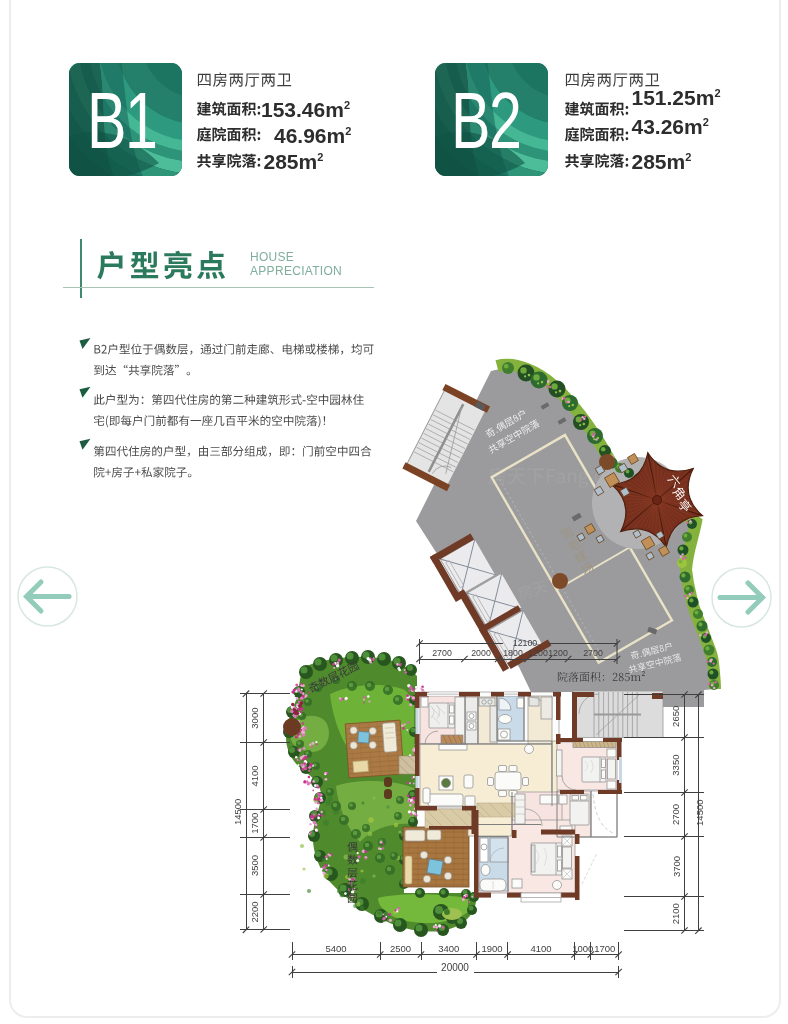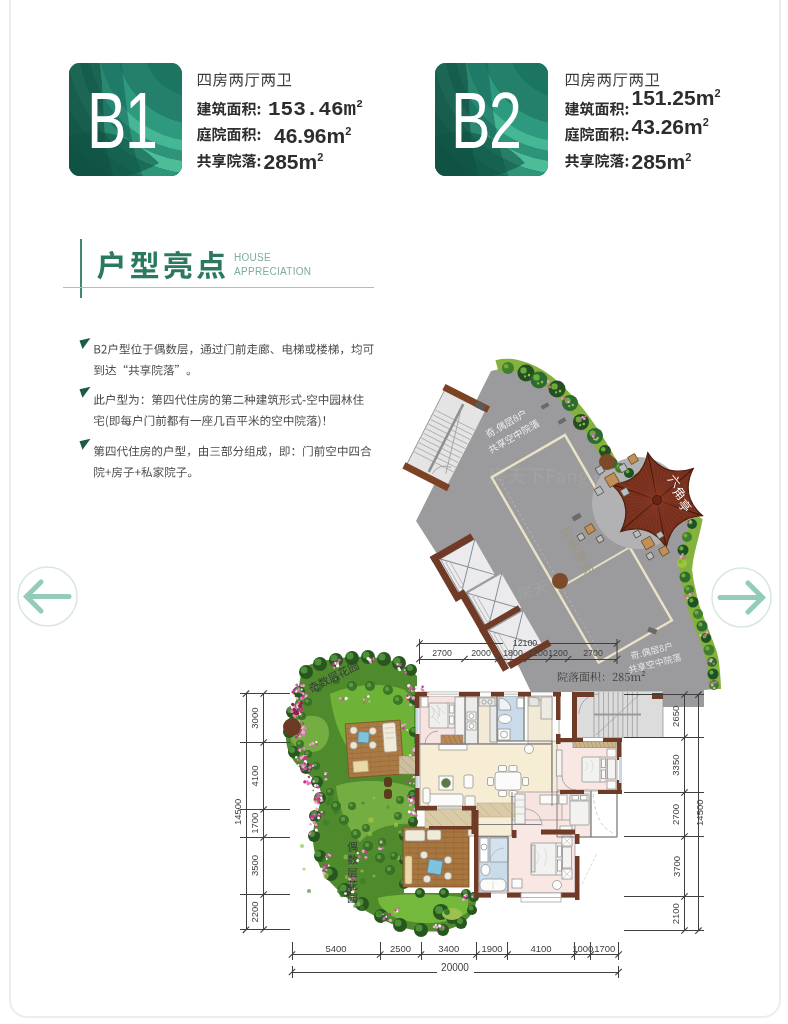--- a/index.html
+++ b/index.html
@@ -33,21 +33,21 @@
       <circle cx="130" cy="-22" r="140" stroke="#2f9579" stroke-width="14"></circle>
       <circle cx="130" cy="-22" r="154" stroke="#217760" stroke-width="14"></circle>
     </g>
     <path d="M-5,-5 L30,-5 C38,40 30,80 48,122 L-5,122 Z" fill="#115043" opacity="0.8"></path>
     <path d="M30,-5 C38,40 30,80 48,122 L78,122 C60,85 58,45 52,-5 Z" fill="#146355" opacity="0.55"></path>
     <path d="M-5,75 C30,62 60,70 90,100 C60,118 20,120 -5,112 Z" fill="#0f5445" opacity="0.6"></path>
   </svg>
 </div>
 <div class="tileLabel" style="left:87px;top:81px;">B1</div>
 
-<div class="hdrow" style="left:268px;top:98px;font-family:Liberation Mono, monospace;"><span class="val">153.46m<span class="sup">2</span></span></div>
+<div class="hdrow" style="left:261px;top:98px;"><span class="val">153.46m<span class="sup">2</span></span></div>
 <div class="hdrow" style="left:274px;top:123.5px;"><span class="val">46.96m<span class="sup">2</span></span></div>
 <div class="hdrow" style="left:263.5px;top:150px;"><span class="val">285m<span class="sup">2</span></span></div>
 
 <div class="tile" style="left:435px;top:63px;">
   <svg width="113" height="113" viewBox="0 0 113 113">
     <rect width="113" height="113" fill="#14604f"></rect>
     <g fill="none">
       <circle cx="130" cy="-22" r="40" stroke="#1b7560" stroke-width="36"></circle>
       <circle cx="130" cy="-22" r="70" stroke="#24806a" stroke-width="26"></circle>
       <circle cx="130" cy="-22" r="92" stroke="#2d997e" stroke-width="18"></circle>
@@ -63,21 +63,21 @@
   </svg>
 </div>
 <div class="tileLabel" style="left:451px;top:81px;">B2</div>
 
 <div class="hdrow" style="left:631.5px;top:86px;"><span class="val">151.25m<span class="sup">2</span></span></div>
 <div class="hdrow" style="left:631.5px;top:115px;text-align:center;"><span class="val">43.26m<span class="sup">2</span></span></div>
 <div class="hdrow" style="left:631.5px;top:150px;"><span class="val">285m<span class="sup">2</span></span></div>
 
 <div style="position:absolute;left:80px;top:239px;width:2px;height:59px;background:#3f8a6d;"></div>
 <div style="position:absolute;left:63px;top:287px;width:311px;height:1px;background:#a5c4b4;"></div>
-<div style="position:absolute;left:234px;top:251px;font-size:10px;color:#7fae9c;letter-spacing:0.3px;line-height:13.5px;">HOUSE<br>APPRECIATION</div>
+<div style="position:absolute;left:250px;top:251px;font-size:12px;color:#7fae9c;letter-spacing:0.3px;line-height:13.5px;">HOUSE<br>APPRECIATION</div>
 
 <svg style="position:absolute;left:0;top:0;" width="788" height="520" viewBox="0 0 788 520">
 <path d="M1.4 -11.7V0.7H2.5V-0.4H12.9V0.6H14.1V-11.7ZM2.5 -1.6V-10.6H5.5C5.4 -6.7 5.1 -4.8 2.7 -3.6C3 -3.4 3.3 -3 3.4 -2.7C6.1 -4 6.5 -6.4 6.6 -10.6H8.8V-5.7C8.8 -4.5 9 -4 10.1 -4C10.4 -4 11.5 -4 11.8 -4C12.2 -4 12.6 -4 12.7 -4.1C12.7 -4.3 12.7 -4.7 12.6 -5.1C12.4 -5 12 -5 11.8 -5C11.5 -5 10.5 -5 10.2 -5C9.9 -5 9.9 -5.2 9.9 -5.7V-10.6H12.9V-1.6Z M23.8 -7.4C24.1 -6.9 24.5 -6.2 24.7 -5.8H19.8V-4.8H22.7C22.5 -2.4 21.8 -0.6 19.1 0.3C19.3 0.5 19.6 0.9 19.7 1.2C21.9 0.4 22.9 -0.8 23.4 -2.5H28C27.9 -0.9 27.7 -0.2 27.5 0C27.3 0.1 27.2 0.2 26.9 0.2C26.6 0.2 25.7 0.1 24.9 0.1C25 0.3 25.1 0.7 25.2 1C26 1.1 26.9 1.1 27.3 1.1C27.8 1 28.1 1 28.4 0.7C28.8 0.3 29 -0.6 29.2 -2.9C29.3 -3.1 29.3 -3.4 29.3 -3.4H23.7C23.8 -3.8 23.8 -4.3 23.9 -4.8H30.2V-5.8H24.9L25.8 -6.1C25.6 -6.6 25.2 -7.3 24.8 -7.8ZM22.9 -12.7C23.1 -12.3 23.2 -11.9 23.4 -11.5H18.1V-7.8C18.1 -5.3 18 -1.8 16.5 0.7C16.8 0.8 17.3 1 17.6 1.2C19.1 -1.4 19.3 -5.2 19.3 -7.8V-7.8H29.7V-11.5H24.7C24.5 -12 24.2 -12.5 24 -13ZM19.3 -10.5H28.6V-8.8H19.3Z M33.6 -8.7V1.3H34.7V-7.6H37.1C37.1 -5.8 36.7 -3.5 34.9 -1.8C35.2 -1.6 35.5 -1.2 35.7 -1C36.9 -2.1 37.5 -3.4 37.8 -4.7C38.3 -4 38.8 -3.3 39.1 -2.8L39.8 -3.8C39.4 -4.4 38.8 -5.2 38.1 -6C38.2 -6.5 38.2 -7.1 38.3 -7.6H41.1C41 -5.8 40.6 -3.5 38.9 -1.8C39.1 -1.6 39.5 -1.2 39.7 -1C40.8 -2.1 41.5 -3.4 41.8 -4.7C42.6 -3.7 43.5 -2.6 43.9 -1.8L44.6 -2.7C44.1 -3.6 43.1 -4.9 42.1 -6C42.2 -6.6 42.2 -7.1 42.2 -7.6H44.8V-0.2C44.8 0 44.7 0.1 44.4 0.1C44.1 0.1 43.1 0.1 42 0.1C42.1 0.4 42.3 0.9 42.4 1.3C43.8 1.3 44.7 1.2 45.3 1.1C45.8 0.9 46 0.5 46 -0.2V-8.7H42.3V-10.8H46.6V-11.9H32.9V-10.8H37.2V-8.7ZM38.3 -10.8H41.1V-8.7H38.3Z M50 -12.1V-6.8C50 -4.5 49.9 -1.6 48.5 0.4C48.8 0.6 49.3 1 49.5 1.2C50.9 -1 51.1 -4.4 51.1 -6.8V-10.9H62.8V-12.1ZM52 -8.5V-7.4H57V-0.3C57 -0 56.9 0 56.6 0C56.3 0.1 55.2 0.1 54.1 0C54.2 0.4 54.4 0.9 54.5 1.2C56 1.2 56.9 1.2 57.5 1C58 0.8 58.2 0.5 58.2 -0.3V-7.4H62.4V-8.5Z M65.6 -8.7V1.3H66.7V-7.6H69.1C69.1 -5.8 68.7 -3.5 66.9 -1.8C67.2 -1.6 67.5 -1.2 67.7 -1C68.9 -2.1 69.5 -3.4 69.8 -4.7C70.3 -4 70.8 -3.3 71.1 -2.8L71.8 -3.8C71.4 -4.4 70.8 -5.2 70.1 -6C70.2 -6.5 70.2 -7.1 70.3 -7.6H73.1C73 -5.8 72.6 -3.5 70.9 -1.8C71.1 -1.6 71.5 -1.2 71.7 -1C72.8 -2.1 73.5 -3.4 73.8 -4.7C74.6 -3.7 75.5 -2.6 75.9 -1.8L76.6 -2.7C76.1 -3.6 75.1 -4.9 74.1 -6C74.2 -6.6 74.2 -7.1 74.2 -7.6H76.8V-0.2C76.8 0 76.7 0.1 76.4 0.1C76.1 0.1 75.1 0.1 74 0.1C74.1 0.4 74.3 0.9 74.4 1.3C75.8 1.3 76.7 1.2 77.3 1.1C77.8 0.9 78 0.5 78 -0.2V-8.7H74.3V-10.8H78.6V-11.9H64.9V-10.8H69.2V-8.7ZM70.3 -10.8H73.1V-8.7H70.3Z M81.8 -11.9V-10.7H86.5V-0.5H80.8V0.7H94.7V-0.5H87.7V-10.7H92.3V-5.3C92.3 -5.1 92.2 -5 91.9 -5C91.6 -5 90.5 -5 89.3 -5C89.5 -4.7 89.7 -4.2 89.8 -3.9C91.2 -3.9 92.2 -3.9 92.8 -4.1C93.3 -4.3 93.5 -4.6 93.5 -5.3V-11.9Z" fill="#3c3c3c" transform="translate(196.50 85.50)"></path>
 <path d="M5.8 -11.6V-10.3H8.4V-9.6H5V-8.2H8.4V-7.5H5.7V-6.1H8.4V-5.4H5.7V-4.1H8.4V-3.4H5.1V-2H8.4V-1H10.1V-2H14V-3.4H10.1V-4.1H13.6V-5.4H10.1V-6.1H13.4V-8.2H14.2V-9.6H13.4V-11.6H10.1V-12.7H8.4V-11.6ZM10.1 -8.2H11.8V-7.5H10.1ZM10.1 -9.6V-10.3H11.8V-9.6ZM1.4 -5.4C1.4 -5.6 1.8 -5.9 2.2 -6.1H3.5C3.3 -5.1 3.1 -4.2 2.9 -3.4C2.6 -3.9 2.4 -4.5 2.2 -5.2L0.8 -4.8C1.2 -3.6 1.6 -2.6 2.2 -1.8C1.7 -1 1.1 -0.3 0.4 0.2C0.8 0.4 1.4 1 1.7 1.3C2.3 0.9 2.9 0.2 3.3 -0.5C4.9 0.7 6.9 1.1 9.5 1.1H13.9C14 0.6 14.3 -0.2 14.5 -0.6C13.5 -0.6 10.4 -0.6 9.5 -0.6C7.3 -0.6 5.4 -0.8 4.1 -2C4.6 -3.4 5 -5.2 5.2 -7.4L4.2 -7.7L3.9 -7.6H3.4C4.1 -8.8 4.7 -10.1 5.3 -11.4L4.2 -12.2L3.7 -11.9H0.8V-10.3H3C2.5 -9.2 1.9 -8.1 1.7 -7.8C1.4 -7.3 1 -6.9 0.7 -6.8C0.9 -6.4 1.2 -5.7 1.4 -5.4Z M15.5 -2.3 15.8 -0.6C17.4 -0.9 19.4 -1.4 21.2 -1.8L21.1 -3.4L19.4 -3V-5.9H21.2V-7.5H15.9V-5.9H17.6V-2.7ZM21.7 -7.7V-4.3C21.7 -2.8 21.5 -1.1 19.4 0C19.7 0.3 20.4 1 20.6 1.3C22.7 0.1 23.3 -1.8 23.4 -3.6C24 -2.8 24.6 -2 24.9 -1.4L25.9 -2.1V-1C25.9 0.1 26 0.4 26.3 0.7C26.5 1 27 1.1 27.3 1.1C27.6 1.1 27.9 1.1 28.2 1.1C28.5 1.1 28.8 1.1 29 0.9C29.3 0.8 29.4 0.6 29.6 0.4C29.7 0.1 29.7 -0.5 29.8 -1C29.3 -1.2 28.8 -1.5 28.5 -1.7C28.4 -1.3 28.4 -0.9 28.4 -0.7C28.4 -0.6 28.3 -0.5 28.3 -0.5C28.2 -0.4 28.2 -0.4 28.1 -0.4C28 -0.4 27.9 -0.4 27.9 -0.4C27.8 -0.4 27.7 -0.4 27.7 -0.5C27.7 -0.6 27.6 -0.7 27.6 -1V-7.7ZM23.4 -6.1H25.9V-3.1C25.5 -3.7 24.8 -4.4 24.3 -4.9L23.4 -4.4ZM17.8 -12.9C17.3 -11.3 16.4 -9.7 15.3 -8.7C15.7 -8.5 16.5 -8 16.8 -7.7C17.3 -8.3 17.9 -9 18.3 -9.8H18.7C19.1 -9.2 19.5 -8.3 19.6 -7.8L21.1 -8.5C21 -8.9 20.8 -9.4 20.5 -9.8H22.5V-11.3H19.1C19.2 -11.7 19.4 -12.1 19.5 -12.4ZM23.9 -12.8C23.5 -11.2 22.7 -9.7 21.8 -8.7C22.2 -8.5 22.9 -8 23.2 -7.8C23.7 -8.3 24.2 -9 24.6 -9.8H25.3C25.7 -9.2 26.2 -8.4 26.4 -7.8L28 -8.4C27.8 -8.8 27.5 -9.3 27.2 -9.8H29.3V-11.3H25.3C25.4 -11.7 25.5 -12 25.6 -12.4Z M36.2 -4.7H38.5V-3.6H36.2ZM36.2 -6.1V-7.2H38.5V-6.1ZM36.2 -2.2H38.5V-1.1H36.2ZM30.8 -11.9V-10.2H36.2C36.2 -9.7 36.1 -9.3 36 -8.8H31.4V1.3H33.1V0.6H41.8V1.3H43.6V-8.8H37.9L38.3 -10.2H44.3V-11.9ZM33.1 -1.1V-7.2H34.6V-1.1ZM41.8 -1.1H40.2V-7.2H41.8Z M56.1 -2.9C56.9 -1.6 57.6 0.2 57.9 1.3L59.6 0.6C59.3 -0.5 58.5 -2.2 57.7 -3.5ZM53.1 -3.4C52.7 -2 52 -0.6 51.1 0.3C51.5 0.5 52.3 1 52.6 1.3C53.6 0.3 54.4 -1.3 54.9 -3ZM53.9 -10.1H57.1V-6.3H53.9ZM52.2 -11.8V-4.6H58.9V-11.8ZM50.8 -12.7C49.4 -12.1 47.3 -11.7 45.4 -11.4C45.6 -11 45.8 -10.4 45.9 -10C46.6 -10.1 47.3 -10.2 48 -10.3V-8.5H45.6V-6.8H47.7C47.1 -5.4 46.2 -3.8 45.3 -2.8C45.6 -2.3 46 -1.5 46.2 -1C46.9 -1.8 47.5 -3 48 -4.2V1.3H49.8V-4.8C50.2 -4.2 50.7 -3.4 51 -2.9L51.9 -4.4C51.6 -4.7 50.2 -6.2 49.8 -6.6V-6.8H51.8V-8.5H49.8V-10.6C50.5 -10.8 51.2 -11 51.8 -11.2Z M62.4 -5.5C63.2 -5.5 63.8 -6.1 63.8 -6.9C63.8 -7.7 63.2 -8.4 62.4 -8.4C61.6 -8.4 61.1 -7.7 61.1 -6.9C61.1 -6.1 61.6 -5.5 62.4 -5.5ZM62.4 0.2C63.2 0.2 63.8 -0.4 63.8 -1.2C63.8 -2.1 63.2 -2.7 62.4 -2.7C61.6 -2.7 61.1 -2.1 61.1 -1.2C61.1 -0.4 61.6 0.2 62.4 0.2Z" fill="#2d2d2d" transform="translate(196.50 114.50)"></path>
 <path d="M4.3 -4.1C4.3 -4.3 4.6 -4.5 4.8 -4.6H6C5.8 -3.9 5.6 -3.2 5.4 -2.7C5.2 -3 5 -3.5 4.9 -4L3.5 -3.6C3.8 -2.6 4.1 -1.9 4.5 -1.2C4 -0.6 3.5 -0.2 2.9 0.2C3.2 0.4 3.8 1.1 4 1.4C4.6 1 5.1 0.5 5.6 -0C6.7 0.9 8.2 1.2 10.2 1.2H14.1C14.2 0.7 14.4 -0.1 14.7 -0.4C13.7 -0.4 11 -0.4 10.2 -0.4C8.7 -0.4 7.4 -0.6 6.4 -1.3C7 -2.5 7.5 -4 7.8 -5.7L6.8 -6L6.5 -6H6.2C6.7 -6.8 7.2 -7.7 7.7 -8.6L6.7 -9.3L6.2 -9.1H3.8V-7.6H5.5C5.1 -6.9 4.8 -6.4 4.6 -6.1C4.3 -5.8 4 -5.5 3.7 -5.4C3.9 -5.1 4.2 -4.4 4.3 -4.1ZM13.1 -9.5C11.8 -9 9.7 -8.7 7.9 -8.5C8.1 -8.1 8.3 -7.6 8.4 -7.2C9 -7.3 9.6 -7.3 10.3 -7.4V-6.1H8.4V-4.6H10.3V-3H7.8V-1.5H14.3V-3H12V-4.6H14V-6.1H12V-7.6C12.7 -7.8 13.3 -7.9 13.9 -8.1ZM7.1 -12.5C7.2 -12.2 7.4 -11.8 7.6 -11.5H1.6V-7.1C1.6 -4.9 1.5 -1.8 0.4 0.4C0.8 0.5 1.6 1.1 1.9 1.3C3.1 -1 3.3 -4.7 3.3 -7.1V-9.9H14.4V-11.5H9.4C9.3 -11.9 9 -12.5 8.7 -12.9Z M23.7 -12.4C23.9 -12 24.1 -11.5 24.3 -11H20.8V-8H22V-6.7H28.2V-8H29.4V-11H26.2C26.1 -11.5 25.7 -12.3 25.4 -12.9ZM22.5 -8.2V-9.4H27.6V-8.2ZM20.8 -5.5V-3.9H22.6C22.5 -2.1 21.9 -0.8 19.5 -0.1C19.9 0.2 20.4 0.9 20.5 1.3C23.4 0.3 24.1 -1.4 24.4 -3.9H25.4V-0.9C25.4 0.6 25.7 1.1 27 1.1C27.2 1.1 27.8 1.1 28 1.1C29.1 1.1 29.5 0.6 29.7 -1.5C29.2 -1.6 28.5 -1.9 28.2 -2.2C28.2 -0.6 28.1 -0.4 27.9 -0.4C27.8 -0.4 27.4 -0.4 27.3 -0.4C27.1 -0.4 27.1 -0.4 27.1 -0.9V-3.9H29.4V-5.5ZM16 -12.2V1.3H17.6V-10.5H18.8C18.6 -9.6 18.2 -8.4 18 -7.4C18.8 -6.4 19 -5.4 19 -4.7C19 -4.2 18.9 -3.9 18.7 -3.8C18.6 -3.7 18.5 -3.7 18.3 -3.7C18.1 -3.6 17.9 -3.7 17.7 -3.7C17.9 -3.2 18.1 -2.6 18.1 -2.1C18.4 -2.1 18.8 -2.1 19.1 -2.2C19.4 -2.2 19.7 -2.3 19.9 -2.5C20.4 -2.9 20.6 -3.5 20.6 -4.5C20.6 -5.4 20.4 -6.4 19.5 -7.6C19.9 -8.8 20.4 -10.3 20.8 -11.5L19.6 -12.2L19.4 -12.2Z M36.2 -4.7H38.5V-3.6H36.2ZM36.2 -6.1V-7.2H38.5V-6.1ZM36.2 -2.2H38.5V-1.1H36.2ZM30.8 -11.9V-10.2H36.2C36.2 -9.7 36.1 -9.3 36 -8.8H31.4V1.3H33.1V0.6H41.8V1.3H43.6V-8.8H37.9L38.3 -10.2H44.3V-11.9ZM33.1 -1.1V-7.2H34.6V-1.1ZM41.8 -1.1H40.2V-7.2H41.8Z M56.1 -2.9C56.9 -1.6 57.6 0.2 57.9 1.3L59.6 0.6C59.3 -0.5 58.5 -2.2 57.7 -3.5ZM53.1 -3.4C52.7 -2 52 -0.6 51.1 0.3C51.5 0.5 52.3 1 52.6 1.3C53.6 0.3 54.4 -1.3 54.9 -3ZM53.9 -10.1H57.1V-6.3H53.9ZM52.2 -11.8V-4.6H58.9V-11.8ZM50.8 -12.7C49.4 -12.1 47.3 -11.7 45.4 -11.4C45.6 -11 45.8 -10.4 45.9 -10C46.6 -10.1 47.3 -10.2 48 -10.3V-8.5H45.6V-6.8H47.7C47.1 -5.4 46.2 -3.8 45.3 -2.8C45.6 -2.3 46 -1.5 46.2 -1C46.9 -1.8 47.5 -3 48 -4.2V1.3H49.8V-4.8C50.2 -4.2 50.7 -3.4 51 -2.9L51.9 -4.4C51.6 -4.7 50.2 -6.2 49.8 -6.6V-6.8H51.8V-8.5H49.8V-10.6C50.5 -10.8 51.2 -11 51.8 -11.2Z M62.4 -5.5C63.2 -5.5 63.8 -6.1 63.8 -6.9C63.8 -7.7 63.2 -8.4 62.4 -8.4C61.6 -8.4 61.1 -7.7 61.1 -6.9C61.1 -6.1 61.6 -5.5 62.4 -5.5ZM62.4 0.2C63.2 0.2 63.8 -0.4 63.8 -1.2C63.8 -2.1 63.2 -2.7 62.4 -2.7C61.6 -2.7 61.1 -2.1 61.1 -1.2C61.1 -0.4 61.6 0.2 62.4 0.2Z" fill="#2d2d2d" transform="translate(196.50 140.00)"></path>
 <path d="M8.5 -2.1C9.9 -1 11.7 0.4 12.5 1.3L14.3 0.3C13.3 -0.6 11.5 -2 10.2 -3ZM4.5 -2.9C3.8 -1.9 2.2 -0.7 0.8 0.1C1.2 0.4 1.8 1 2.2 1.3C3.7 0.5 5.3 -0.9 6.5 -2.2ZM1.2 -9.9V-8.1H3.9V-5.2H0.7V-3.5H14.4V-5.2H11.1V-8.1H13.9V-9.9H11.1V-12.6H9.2V-9.9H5.8V-12.6H3.9V-9.9ZM5.8 -5.2V-8.1H9.2V-5.2Z M19.5 -8.2H25.5V-7.4H19.5ZM17.7 -9.4V-6.1H27.4V-9.4ZM26.3 -5.5 25.8 -5.5H17.2V-4.1H23.4C22.8 -3.9 22.1 -3.7 21.5 -3.6L21.5 -2.9H15.7V-1.4H21.5V-0.4C21.5 -0.2 21.4 -0.1 21.1 -0.1C20.9 -0.1 19.7 -0.1 18.8 -0.1C19.1 0.3 19.3 0.9 19.4 1.3C20.7 1.3 21.7 1.3 22.4 1.2C23.2 0.9 23.4 0.6 23.4 -0.3V-1.4H29.3V-2.9H23.6C25.1 -3.4 26.6 -3.9 27.8 -4.6L26.7 -5.6ZM21.2 -12.5C21.3 -12.3 21.4 -11.9 21.5 -11.6H15.9V-10.1H29V-11.6H23.5C23.4 -12 23.2 -12.5 23 -12.9Z M38.7 -12.4C38.9 -12 39.1 -11.5 39.3 -11H35.8V-8H37V-6.7H43.2V-8H44.4V-11H41.2C41.1 -11.5 40.7 -12.3 40.4 -12.9ZM37.5 -8.2V-9.4H42.6V-8.2ZM35.8 -5.5V-3.9H37.6C37.5 -2.1 36.9 -0.8 34.5 -0.1C34.9 0.2 35.4 0.9 35.5 1.3C38.4 0.3 39.1 -1.4 39.4 -3.9H40.4V-0.9C40.4 0.6 40.7 1.1 42 1.1C42.2 1.1 42.8 1.1 43 1.1C44.1 1.1 44.5 0.6 44.7 -1.5C44.2 -1.6 43.5 -1.9 43.2 -2.2C43.2 -0.6 43.1 -0.4 42.9 -0.4C42.8 -0.4 42.4 -0.4 42.3 -0.4C42.1 -0.4 42.1 -0.4 42.1 -0.9V-3.9H44.4V-5.5ZM31 -12.2V1.3H32.6V-10.5H33.8C33.6 -9.6 33.2 -8.4 33 -7.4C33.8 -6.4 34 -5.4 34 -4.7C34 -4.2 33.9 -3.9 33.7 -3.8C33.6 -3.7 33.5 -3.7 33.3 -3.7C33.1 -3.6 32.9 -3.7 32.7 -3.7C32.9 -3.2 33.1 -2.6 33.1 -2.1C33.4 -2.1 33.8 -2.1 34 -2.2C34.4 -2.2 34.7 -2.3 34.9 -2.5C35.4 -2.9 35.6 -3.5 35.6 -4.5C35.6 -5.4 35.4 -6.4 34.5 -7.6C34.9 -8.8 35.4 -10.3 35.8 -11.5L34.6 -12.2L34.4 -12.2Z M45.7 -0.1 47 1.3C48 0.3 48.9 -1 49.8 -2.1L48.8 -3.5C47.7 -2.2 46.5 -0.9 45.7 -0.1ZM46.4 -8.4C47.2 -7.9 48.4 -7.2 48.9 -6.8L50 -8.1C49.4 -8.5 48.2 -9.2 47.4 -9.6ZM45.5 -5.4C46.3 -5 47.4 -4.2 48 -3.8L49.1 -5.1C48.5 -5.6 47.3 -6.2 46.5 -6.6ZM52.4 -9.7C51.8 -8.6 50.6 -7.3 49.1 -6.3C49.5 -6.1 50.1 -5.6 50.3 -5.2C50.8 -5.6 51.3 -6 51.7 -6.4C52.1 -6.1 52.5 -5.8 53 -5.5C51.8 -5 50.4 -4.5 49.1 -4.3C49.4 -3.9 49.8 -3.3 50 -2.9L50.6 -3V1.3H52.3V0.7H56.3V1.3H58.1V-3.3L58.7 -3.1C59 -3.5 59.4 -4.2 59.8 -4.5C58.6 -4.8 57.4 -5.1 56.3 -5.6C57.2 -6.3 58.1 -7.1 58.7 -8.1L57.5 -8.8L57.3 -8.7H53.7L54.2 -9.3ZM52.3 -0.7V-2H56.3V-0.7ZM52.9 -7.4H56C55.6 -7 55.1 -6.6 54.6 -6.3C54 -6.6 53.4 -7 52.9 -7.4ZM57.7 -3.4H51.8C52.8 -3.7 53.7 -4.1 54.6 -4.6C55.6 -4.1 56.7 -3.7 57.7 -3.4ZM45.8 -11.9V-10.3H49V-9.3H50.7V-10.3H54.2V-9.3H55.9V-10.3H59.2V-11.9H55.9V-12.8H54.2V-11.9H50.7V-12.8H49V-11.9Z M62.4 -5.5C63.2 -5.5 63.8 -6.1 63.8 -6.9C63.8 -7.7 63.2 -8.4 62.4 -8.4C61.6 -8.4 61.1 -7.7 61.1 -6.9C61.1 -6.1 61.6 -5.5 62.4 -5.5ZM62.4 0.2C63.2 0.2 63.8 -0.4 63.8 -1.2C63.8 -2.1 63.2 -2.7 62.4 -2.7C61.6 -2.7 61.1 -2.1 61.1 -1.2C61.1 -0.4 61.6 0.2 62.4 0.2Z" fill="#2d2d2d" transform="translate(196.50 166.50)"></path>
 <path d="M1.4 -11.7V0.7H2.5V-0.4H12.9V0.6H14.1V-11.7ZM2.5 -1.6V-10.6H5.5C5.4 -6.7 5.1 -4.8 2.7 -3.6C3 -3.4 3.3 -3 3.4 -2.7C6.1 -4 6.5 -6.4 6.6 -10.6H8.8V-5.7C8.8 -4.5 9 -4 10.1 -4C10.4 -4 11.5 -4 11.8 -4C12.2 -4 12.6 -4 12.7 -4.1C12.7 -4.3 12.7 -4.7 12.6 -5.1C12.4 -5 12 -5 11.8 -5C11.5 -5 10.5 -5 10.2 -5C9.9 -5 9.9 -5.2 9.9 -5.7V-10.6H12.9V-1.6Z M23.8 -7.4C24.1 -6.9 24.5 -6.2 24.7 -5.8H19.8V-4.8H22.7C22.5 -2.4 21.8 -0.6 19.1 0.3C19.3 0.5 19.6 0.9 19.7 1.2C21.9 0.4 22.9 -0.8 23.4 -2.5H28C27.9 -0.9 27.7 -0.2 27.5 0C27.3 0.1 27.2 0.2 26.9 0.2C26.6 0.2 25.7 0.1 24.9 0.1C25 0.3 25.1 0.7 25.2 1C26 1.1 26.9 1.1 27.3 1.1C27.8 1 28.1 1 28.4 0.7C28.8 0.3 29 -0.6 29.2 -2.9C29.3 -3.1 29.3 -3.4 29.3 -3.4H23.7C23.8 -3.8 23.8 -4.3 23.9 -4.8H30.2V-5.8H24.9L25.8 -6.1C25.6 -6.6 25.2 -7.3 24.8 -7.8ZM22.9 -12.7C23.1 -12.3 23.2 -11.9 23.4 -11.5H18.1V-7.8C18.1 -5.3 18 -1.8 16.5 0.7C16.8 0.8 17.3 1 17.6 1.2C19.1 -1.4 19.3 -5.2 19.3 -7.8V-7.8H29.7V-11.5H24.7C24.5 -12 24.2 -12.5 24 -13ZM19.3 -10.5H28.6V-8.8H19.3Z M33.6 -8.7V1.3H34.7V-7.6H37.1C37.1 -5.8 36.7 -3.5 34.9 -1.8C35.2 -1.6 35.5 -1.2 35.7 -1C36.9 -2.1 37.5 -3.4 37.8 -4.7C38.3 -4 38.8 -3.3 39.1 -2.8L39.8 -3.8C39.4 -4.4 38.8 -5.2 38.1 -6C38.2 -6.5 38.2 -7.1 38.3 -7.6H41.1C41 -5.8 40.6 -3.5 38.9 -1.8C39.1 -1.6 39.5 -1.2 39.7 -1C40.8 -2.1 41.5 -3.4 41.8 -4.7C42.6 -3.7 43.5 -2.6 43.9 -1.8L44.6 -2.7C44.1 -3.6 43.1 -4.9 42.1 -6C42.2 -6.6 42.2 -7.1 42.2 -7.6H44.8V-0.2C44.8 0 44.7 0.1 44.4 0.1C44.1 0.1 43.1 0.1 42 0.1C42.1 0.4 42.3 0.9 42.4 1.3C43.8 1.3 44.7 1.2 45.3 1.1C45.8 0.9 46 0.5 46 -0.2V-8.7H42.3V-10.8H46.6V-11.9H32.9V-10.8H37.2V-8.7ZM38.3 -10.8H41.1V-8.7H38.3Z M50 -12.1V-6.8C50 -4.5 49.9 -1.6 48.5 0.4C48.8 0.6 49.3 1 49.5 1.2C50.9 -1 51.1 -4.4 51.1 -6.8V-10.9H62.8V-12.1ZM52 -8.5V-7.4H57V-0.3C57 -0 56.9 0 56.6 0C56.3 0.1 55.2 0.1 54.1 0C54.2 0.4 54.4 0.9 54.5 1.2C56 1.2 56.9 1.2 57.5 1C58 0.8 58.2 0.5 58.2 -0.3V-7.4H62.4V-8.5Z M65.6 -8.7V1.3H66.7V-7.6H69.1C69.1 -5.8 68.7 -3.5 66.9 -1.8C67.2 -1.6 67.5 -1.2 67.7 -1C68.9 -2.1 69.5 -3.4 69.8 -4.7C70.3 -4 70.8 -3.3 71.1 -2.8L71.8 -3.8C71.4 -4.4 70.8 -5.2 70.1 -6C70.2 -6.5 70.2 -7.1 70.3 -7.6H73.1C73 -5.8 72.6 -3.5 70.9 -1.8C71.1 -1.6 71.5 -1.2 71.7 -1C72.8 -2.1 73.5 -3.4 73.8 -4.7C74.6 -3.7 75.5 -2.6 75.9 -1.8L76.6 -2.7C76.1 -3.6 75.1 -4.9 74.1 -6C74.2 -6.6 74.2 -7.1 74.2 -7.6H76.8V-0.2C76.8 0 76.7 0.1 76.4 0.1C76.1 0.1 75.1 0.1 74 0.1C74.1 0.4 74.3 0.9 74.4 1.3C75.8 1.3 76.7 1.2 77.3 1.1C77.8 0.9 78 0.5 78 -0.2V-8.7H74.3V-10.8H78.6V-11.9H64.9V-10.8H69.2V-8.7ZM70.3 -10.8H73.1V-8.7H70.3Z M81.8 -11.9V-10.7H86.5V-0.5H80.8V0.7H94.7V-0.5H87.7V-10.7H92.3V-5.3C92.3 -5.1 92.2 -5 91.9 -5C91.6 -5 90.5 -5 89.3 -5C89.5 -4.7 89.7 -4.2 89.8 -3.9C91.2 -3.9 92.2 -3.9 92.8 -4.1C93.3 -4.3 93.5 -4.6 93.5 -5.3V-11.9Z" fill="#3c3c3c" transform="translate(564.50 85.50)"></path>
 <path d="M5.8 -11.6V-10.3H8.4V-9.6H5V-8.2H8.4V-7.5H5.7V-6.1H8.4V-5.4H5.7V-4.1H8.4V-3.4H5.1V-2H8.4V-1H10.1V-2H14V-3.4H10.1V-4.1H13.6V-5.4H10.1V-6.1H13.4V-8.2H14.2V-9.6H13.4V-11.6H10.1V-12.7H8.4V-11.6ZM10.1 -8.2H11.8V-7.5H10.1ZM10.1 -9.6V-10.3H11.8V-9.6ZM1.4 -5.4C1.4 -5.6 1.8 -5.9 2.2 -6.1H3.5C3.3 -5.1 3.1 -4.2 2.9 -3.4C2.6 -3.9 2.4 -4.5 2.2 -5.2L0.8 -4.8C1.2 -3.6 1.6 -2.6 2.2 -1.8C1.7 -1 1.1 -0.3 0.4 0.2C0.8 0.4 1.4 1 1.7 1.3C2.3 0.9 2.9 0.2 3.3 -0.5C4.9 0.7 6.9 1.1 9.5 1.1H13.9C14 0.6 14.3 -0.2 14.5 -0.6C13.5 -0.6 10.4 -0.6 9.5 -0.6C7.3 -0.6 5.4 -0.8 4.1 -2C4.6 -3.4 5 -5.2 5.2 -7.4L4.2 -7.7L3.9 -7.6H3.4C4.1 -8.8 4.7 -10.1 5.3 -11.4L4.2 -12.2L3.7 -11.9H0.8V-10.3H3C2.5 -9.2 1.9 -8.1 1.7 -7.8C1.4 -7.3 1 -6.9 0.7 -6.8C0.9 -6.4 1.2 -5.7 1.4 -5.4Z M15.5 -2.3 15.8 -0.6C17.4 -0.9 19.4 -1.4 21.2 -1.8L21.1 -3.4L19.4 -3V-5.9H21.2V-7.5H15.9V-5.9H17.6V-2.7ZM21.7 -7.7V-4.3C21.7 -2.8 21.5 -1.1 19.4 0C19.7 0.3 20.4 1 20.6 1.3C22.7 0.1 23.3 -1.8 23.4 -3.6C24 -2.8 24.6 -2 24.9 -1.4L25.9 -2.1V-1C25.9 0.1 26 0.4 26.3 0.7C26.5 1 27 1.1 27.3 1.1C27.6 1.1 27.9 1.1 28.2 1.1C28.5 1.1 28.8 1.1 29 0.9C29.3 0.8 29.4 0.6 29.6 0.4C29.7 0.1 29.7 -0.5 29.8 -1C29.3 -1.2 28.8 -1.5 28.5 -1.7C28.4 -1.3 28.4 -0.9 28.4 -0.7C28.4 -0.6 28.3 -0.5 28.3 -0.5C28.2 -0.4 28.2 -0.4 28.1 -0.4C28 -0.4 27.9 -0.4 27.9 -0.4C27.8 -0.4 27.7 -0.4 27.7 -0.5C27.7 -0.6 27.6 -0.7 27.6 -1V-7.7ZM23.4 -6.1H25.9V-3.1C25.5 -3.7 24.8 -4.4 24.3 -4.9L23.4 -4.4ZM17.8 -12.9C17.3 -11.3 16.4 -9.7 15.3 -8.7C15.7 -8.5 16.5 -8 16.8 -7.7C17.3 -8.3 17.9 -9 18.3 -9.8H18.7C19.1 -9.2 19.5 -8.3 19.6 -7.8L21.1 -8.5C21 -8.9 20.8 -9.4 20.5 -9.8H22.5V-11.3H19.1C19.2 -11.7 19.4 -12.1 19.5 -12.4ZM23.9 -12.8C23.5 -11.2 22.7 -9.7 21.8 -8.7C22.2 -8.5 22.9 -8 23.2 -7.8C23.7 -8.3 24.2 -9 24.6 -9.8H25.3C25.7 -9.2 26.2 -8.4 26.4 -7.8L28 -8.4C27.8 -8.8 27.5 -9.3 27.2 -9.8H29.3V-11.3H25.3C25.4 -11.7 25.5 -12 25.6 -12.4Z M36.2 -4.7H38.5V-3.6H36.2ZM36.2 -6.1V-7.2H38.5V-6.1ZM36.2 -2.2H38.5V-1.1H36.2ZM30.8 -11.9V-10.2H36.2C36.2 -9.7 36.1 -9.3 36 -8.8H31.4V1.3H33.1V0.6H41.8V1.3H43.6V-8.8H37.9L38.3 -10.2H44.3V-11.9ZM33.1 -1.1V-7.2H34.6V-1.1ZM41.8 -1.1H40.2V-7.2H41.8Z M56.1 -2.9C56.9 -1.6 57.6 0.2 57.9 1.3L59.6 0.6C59.3 -0.5 58.5 -2.2 57.7 -3.5ZM53.1 -3.4C52.7 -2 52 -0.6 51.1 0.3C51.5 0.5 52.3 1 52.6 1.3C53.6 0.3 54.4 -1.3 54.9 -3ZM53.9 -10.1H57.1V-6.3H53.9ZM52.2 -11.8V-4.6H58.9V-11.8ZM50.8 -12.7C49.4 -12.1 47.3 -11.7 45.4 -11.4C45.6 -11 45.8 -10.4 45.9 -10C46.6 -10.1 47.3 -10.2 48 -10.3V-8.5H45.6V-6.8H47.7C47.1 -5.4 46.2 -3.8 45.3 -2.8C45.6 -2.3 46 -1.5 46.2 -1C46.9 -1.8 47.5 -3 48 -4.2V1.3H49.8V-4.8C50.2 -4.2 50.7 -3.4 51 -2.9L51.9 -4.4C51.6 -4.7 50.2 -6.2 49.8 -6.6V-6.8H51.8V-8.5H49.8V-10.6C50.5 -10.8 51.2 -11 51.8 -11.2Z M62.4 -5.5C63.2 -5.5 63.8 -6.1 63.8 -6.9C63.8 -7.7 63.2 -8.4 62.4 -8.4C61.6 -8.4 61.1 -7.7 61.1 -6.9C61.1 -6.1 61.6 -5.5 62.4 -5.5ZM62.4 0.2C63.2 0.2 63.8 -0.4 63.8 -1.2C63.8 -2.1 63.2 -2.7 62.4 -2.7C61.6 -2.7 61.1 -2.1 61.1 -1.2C61.1 -0.4 61.6 0.2 62.4 0.2Z" fill="#2d2d2d" transform="translate(564.50 114.50)"></path>
 <path d="M4.3 -4.1C4.3 -4.3 4.6 -4.5 4.8 -4.6H6C5.8 -3.9 5.6 -3.2 5.4 -2.7C5.2 -3 5 -3.5 4.9 -4L3.5 -3.6C3.8 -2.6 4.1 -1.9 4.5 -1.2C4 -0.6 3.5 -0.2 2.9 0.2C3.2 0.4 3.8 1.1 4 1.4C4.6 1 5.1 0.5 5.6 -0C6.7 0.9 8.2 1.2 10.2 1.2H14.1C14.2 0.7 14.4 -0.1 14.7 -0.4C13.7 -0.4 11 -0.4 10.2 -0.4C8.7 -0.4 7.4 -0.6 6.4 -1.3C7 -2.5 7.5 -4 7.8 -5.7L6.8 -6L6.5 -6H6.2C6.7 -6.8 7.2 -7.7 7.7 -8.6L6.7 -9.3L6.2 -9.1H3.8V-7.6H5.5C5.1 -6.9 4.8 -6.4 4.6 -6.1C4.3 -5.8 4 -5.5 3.7 -5.4C3.9 -5.1 4.2 -4.4 4.3 -4.1ZM13.1 -9.5C11.8 -9 9.7 -8.7 7.9 -8.5C8.1 -8.1 8.3 -7.6 8.4 -7.2C9 -7.3 9.6 -7.3 10.3 -7.4V-6.1H8.4V-4.6H10.3V-3H7.8V-1.5H14.3V-3H12V-4.6H14V-6.1H12V-7.6C12.7 -7.8 13.3 -7.9 13.9 -8.1ZM7.1 -12.5C7.2 -12.2 7.4 -11.8 7.6 -11.5H1.6V-7.1C1.6 -4.9 1.5 -1.8 0.4 0.4C0.8 0.5 1.6 1.1 1.9 1.3C3.1 -1 3.3 -4.7 3.3 -7.1V-9.9H14.4V-11.5H9.4C9.3 -11.9 9 -12.5 8.7 -12.9Z M23.7 -12.4C23.9 -12 24.1 -11.5 24.3 -11H20.8V-8H22V-6.7H28.2V-8H29.4V-11H26.2C26.1 -11.5 25.7 -12.3 25.4 -12.9ZM22.5 -8.2V-9.4H27.6V-8.2ZM20.8 -5.5V-3.9H22.6C22.5 -2.1 21.9 -0.8 19.5 -0.1C19.9 0.2 20.4 0.9 20.5 1.3C23.4 0.3 24.1 -1.4 24.4 -3.9H25.4V-0.9C25.4 0.6 25.7 1.1 27 1.1C27.2 1.1 27.8 1.1 28 1.1C29.1 1.1 29.5 0.6 29.7 -1.5C29.2 -1.6 28.5 -1.9 28.2 -2.2C28.2 -0.6 28.1 -0.4 27.9 -0.4C27.8 -0.4 27.4 -0.4 27.3 -0.4C27.1 -0.4 27.1 -0.4 27.1 -0.9V-3.9H29.4V-5.5ZM16 -12.2V1.3H17.6V-10.5H18.8C18.6 -9.6 18.2 -8.4 18 -7.4C18.8 -6.4 19 -5.4 19 -4.7C19 -4.2 18.9 -3.9 18.7 -3.8C18.6 -3.7 18.5 -3.7 18.3 -3.7C18.1 -3.6 17.9 -3.7 17.7 -3.7C17.9 -3.2 18.1 -2.6 18.1 -2.1C18.4 -2.1 18.8 -2.1 19.1 -2.2C19.4 -2.2 19.7 -2.3 19.9 -2.5C20.4 -2.9 20.6 -3.5 20.6 -4.5C20.6 -5.4 20.4 -6.4 19.5 -7.6C19.9 -8.8 20.4 -10.3 20.8 -11.5L19.6 -12.2L19.4 -12.2Z M36.2 -4.7H38.5V-3.6H36.2ZM36.2 -6.1V-7.2H38.5V-6.1ZM36.2 -2.2H38.5V-1.1H36.2ZM30.8 -11.9V-10.2H36.2C36.2 -9.7 36.1 -9.3 36 -8.8H31.4V1.3H33.1V0.6H41.8V1.3H43.6V-8.8H37.9L38.3 -10.2H44.3V-11.9ZM33.1 -1.1V-7.2H34.6V-1.1ZM41.8 -1.1H40.2V-7.2H41.8Z M56.1 -2.9C56.9 -1.6 57.6 0.2 57.9 1.3L59.6 0.6C59.3 -0.5 58.5 -2.2 57.7 -3.5ZM53.1 -3.4C52.7 -2 52 -0.6 51.1 0.3C51.5 0.5 52.3 1 52.6 1.3C53.6 0.3 54.4 -1.3 54.9 -3ZM53.9 -10.1H57.1V-6.3H53.9ZM52.2 -11.8V-4.6H58.9V-11.8ZM50.8 -12.7C49.4 -12.1 47.3 -11.7 45.4 -11.4C45.6 -11 45.8 -10.4 45.9 -10C46.6 -10.1 47.3 -10.2 48 -10.3V-8.5H45.6V-6.8H47.7C47.1 -5.4 46.2 -3.8 45.3 -2.8C45.6 -2.3 46 -1.5 46.2 -1C46.9 -1.8 47.5 -3 48 -4.2V1.3H49.8V-4.8C50.2 -4.2 50.7 -3.4 51 -2.9L51.9 -4.4C51.6 -4.7 50.2 -6.2 49.8 -6.6V-6.8H51.8V-8.5H49.8V-10.6C50.5 -10.8 51.2 -11 51.8 -11.2Z M62.4 -5.5C63.2 -5.5 63.8 -6.1 63.8 -6.9C63.8 -7.7 63.2 -8.4 62.4 -8.4C61.6 -8.4 61.1 -7.7 61.1 -6.9C61.1 -6.1 61.6 -5.5 62.4 -5.5ZM62.4 0.2C63.2 0.2 63.8 -0.4 63.8 -1.2C63.8 -2.1 63.2 -2.7 62.4 -2.7C61.6 -2.7 61.1 -2.1 61.1 -1.2C61.1 -0.4 61.6 0.2 62.4 0.2Z" fill="#2d2d2d" transform="translate(564.50 140.00)"></path>
 <path d="M8.5 -2.1C9.9 -1 11.7 0.4 12.5 1.3L14.3 0.3C13.3 -0.6 11.5 -2 10.2 -3ZM4.5 -2.9C3.8 -1.9 2.2 -0.7 0.8 0.1C1.2 0.4 1.8 1 2.2 1.3C3.7 0.5 5.3 -0.9 6.5 -2.2ZM1.2 -9.9V-8.1H3.9V-5.2H0.7V-3.5H14.4V-5.2H11.1V-8.1H13.9V-9.9H11.1V-12.6H9.2V-9.9H5.8V-12.6H3.9V-9.9ZM5.8 -5.2V-8.1H9.2V-5.2Z M19.5 -8.2H25.5V-7.4H19.5ZM17.7 -9.4V-6.1H27.4V-9.4ZM26.3 -5.5 25.8 -5.5H17.2V-4.1H23.4C22.8 -3.9 22.1 -3.7 21.5 -3.6L21.5 -2.9H15.7V-1.4H21.5V-0.4C21.5 -0.2 21.4 -0.1 21.1 -0.1C20.9 -0.1 19.7 -0.1 18.8 -0.1C19.1 0.3 19.3 0.9 19.4 1.3C20.7 1.3 21.7 1.3 22.4 1.2C23.2 0.9 23.4 0.6 23.4 -0.3V-1.4H29.3V-2.9H23.6C25.1 -3.4 26.6 -3.9 27.8 -4.6L26.7 -5.6ZM21.2 -12.5C21.3 -12.3 21.4 -11.9 21.5 -11.6H15.9V-10.1H29V-11.6H23.5C23.4 -12 23.2 -12.5 23 -12.9Z M38.7 -12.4C38.9 -12 39.1 -11.5 39.3 -11H35.8V-8H37V-6.7H43.2V-8H44.4V-11H41.2C41.1 -11.5 40.7 -12.3 40.4 -12.9ZM37.5 -8.2V-9.4H42.6V-8.2ZM35.8 -5.5V-3.9H37.6C37.5 -2.1 36.9 -0.8 34.5 -0.1C34.9 0.2 35.4 0.9 35.5 1.3C38.4 0.3 39.1 -1.4 39.4 -3.9H40.4V-0.9C40.4 0.6 40.7 1.1 42 1.1C42.2 1.1 42.8 1.1 43 1.1C44.1 1.1 44.5 0.6 44.7 -1.5C44.2 -1.6 43.5 -1.9 43.2 -2.2C43.2 -0.6 43.1 -0.4 42.9 -0.4C42.8 -0.4 42.4 -0.4 42.3 -0.4C42.1 -0.4 42.1 -0.4 42.1 -0.9V-3.9H44.4V-5.5ZM31 -12.2V1.3H32.6V-10.5H33.8C33.6 -9.6 33.2 -8.4 33 -7.4C33.8 -6.4 34 -5.4 34 -4.7C34 -4.2 33.9 -3.9 33.7 -3.8C33.6 -3.7 33.5 -3.7 33.3 -3.7C33.1 -3.6 32.9 -3.7 32.7 -3.7C32.9 -3.2 33.1 -2.6 33.1 -2.1C33.4 -2.1 33.8 -2.1 34 -2.2C34.4 -2.2 34.7 -2.3 34.9 -2.5C35.4 -2.9 35.6 -3.5 35.6 -4.5C35.6 -5.4 35.4 -6.4 34.5 -7.6C34.9 -8.8 35.4 -10.3 35.8 -11.5L34.6 -12.2L34.4 -12.2Z M45.7 -0.1 47 1.3C48 0.3 48.9 -1 49.8 -2.1L48.8 -3.5C47.7 -2.2 46.5 -0.9 45.7 -0.1ZM46.4 -8.4C47.2 -7.9 48.4 -7.2 48.9 -6.8L50 -8.1C49.4 -8.5 48.2 -9.2 47.4 -9.6ZM45.5 -5.4C46.3 -5 47.4 -4.2 48 -3.8L49.1 -5.1C48.5 -5.6 47.3 -6.2 46.5 -6.6ZM52.4 -9.7C51.8 -8.6 50.6 -7.3 49.1 -6.3C49.5 -6.1 50.1 -5.6 50.3 -5.2C50.8 -5.6 51.3 -6 51.7 -6.4C52.1 -6.1 52.5 -5.8 53 -5.5C51.8 -5 50.4 -4.5 49.1 -4.3C49.4 -3.9 49.8 -3.3 50 -2.9L50.6 -3V1.3H52.3V0.7H56.3V1.3H58.1V-3.3L58.7 -3.1C59 -3.5 59.4 -4.2 59.8 -4.5C58.6 -4.8 57.4 -5.1 56.3 -5.6C57.2 -6.3 58.1 -7.1 58.7 -8.1L57.5 -8.8L57.3 -8.7H53.7L54.2 -9.3ZM52.3 -0.7V-2H56.3V-0.7ZM52.9 -7.4H56C55.6 -7 55.1 -6.6 54.6 -6.3C54 -6.6 53.4 -7 52.9 -7.4ZM57.7 -3.4H51.8C52.8 -3.7 53.7 -4.1 54.6 -4.6C55.6 -4.1 56.7 -3.7 57.7 -3.4ZM45.8 -11.9V-10.3H49V-9.3H50.7V-10.3H54.2V-9.3H55.9V-10.3H59.2V-11.9H55.9V-12.8H54.2V-11.9H50.7V-12.8H49V-11.9Z M62.4 -5.5C63.2 -5.5 63.8 -6.1 63.8 -6.9C63.8 -7.7 63.2 -8.4 62.4 -8.4C61.6 -8.4 61.1 -7.7 61.1 -6.9C61.1 -6.1 61.6 -5.5 62.4 -5.5ZM62.4 0.2C63.2 0.2 63.8 -0.4 63.8 -1.2C63.8 -2.1 63.2 -2.7 62.4 -2.7C61.6 -2.7 61.1 -2.1 61.1 -1.2C61.1 -0.4 61.6 0.2 62.4 0.2Z" fill="#2d2d2d" transform="translate(564.50 166.50)"></path>

